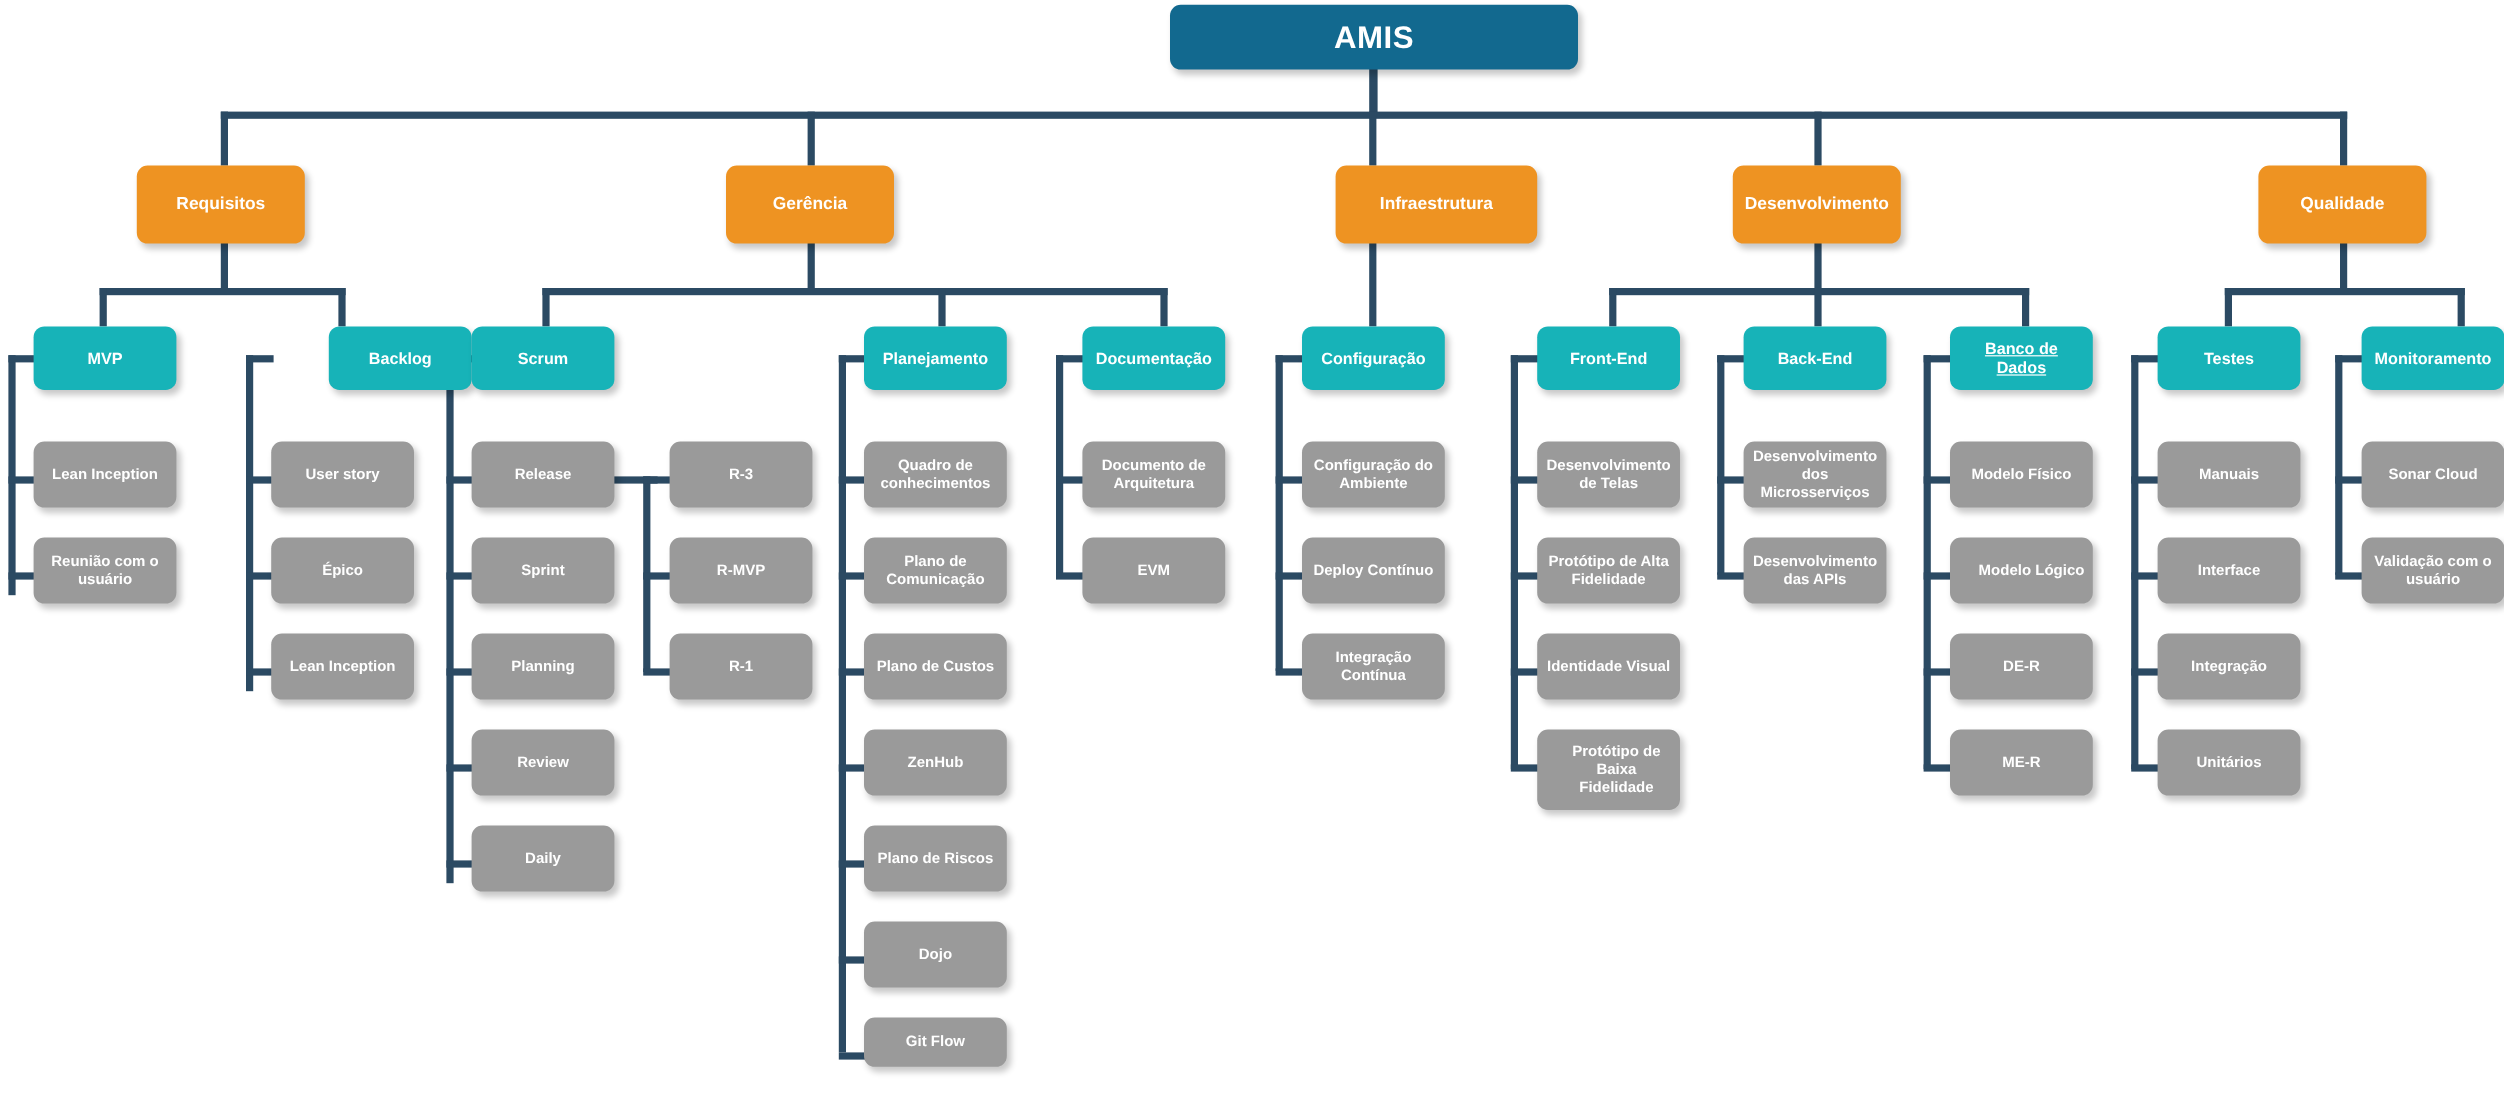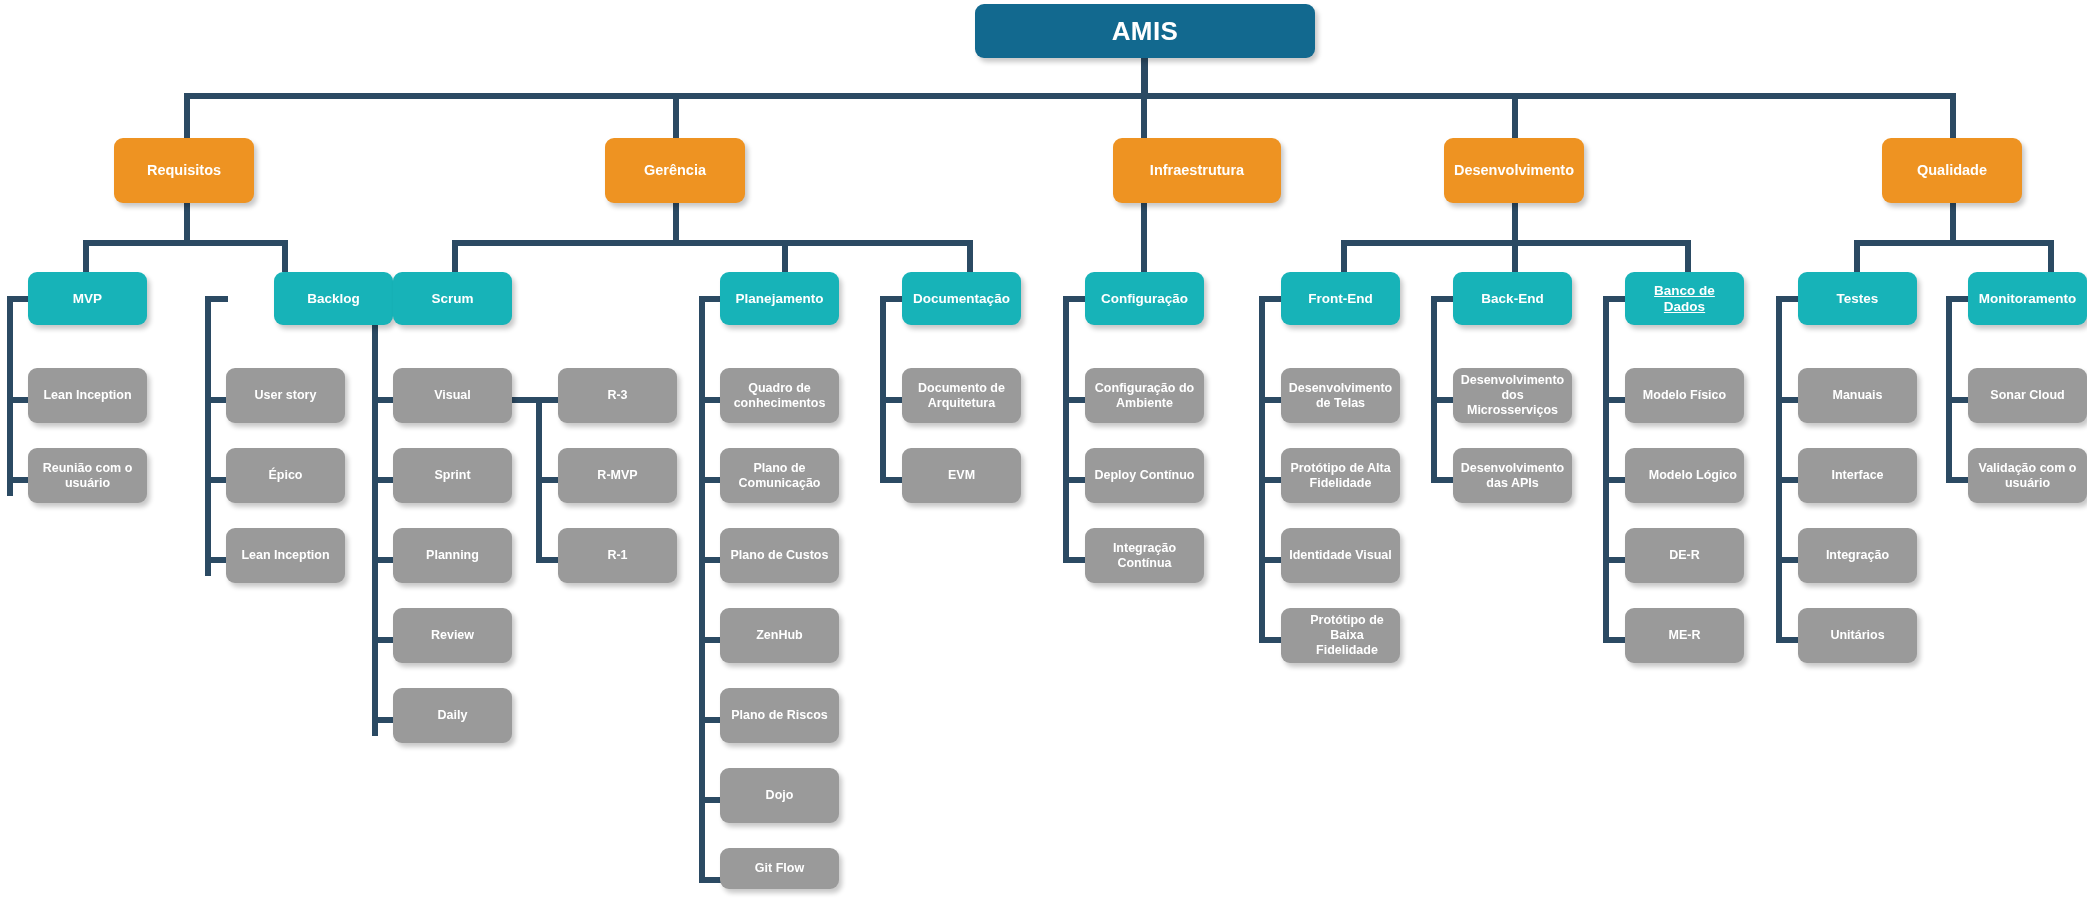--- a/index.html
+++ b/index.html
@@ -234,21 +234,21 @@
     <span>User story</span>
   </div>
   <div class="node leaf" style="left:226px;top:448px;width:119px;height:55px;">
     <span>Épico</span>
   </div>
   <div class="node leaf" style="left:226px;top:528px;width:119px;height:55px;">
     <span>Lean Inception</span>
   </div>
 
   <div class="node leaf" style="left:393px;top:368px;width:119px;height:55px;">
-    <span>Visual</span>
+    <span>Release</span>
   </div>
   <div class="node leaf" style="left:393px;top:448px;width:119px;height:55px;">
     <span>Sprint</span>
   </div>
   <div class="node leaf" style="left:393px;top:528px;width:119px;height:55px;">
     <span>Planning</span>
   </div>
   <div class="node leaf" style="left:393px;top:608px;width:119px;height:55px;">
     <span>Review</span>
   </div>
@@ -307,21 +307,21 @@
 
   <div class="node leaf" style="left:1281px;top:368px;width:119px;height:55px;">
     <span>Desenvolvimento de Telas</span>
   </div>
   <div class="node leaf" style="left:1281px;top:448px;width:119px;height:55px;">
     <span>Protótipo de Alta Fidelidade</span>
   </div>
   <div class="node leaf" style="left:1281px;top:528px;width:119px;height:55px;">
     <span>Identidade Visual</span>
   </div>
-  <div class="node leaf" style="left:1281px;top:608px;width:119px;height:55px;padding-left:20px;">
+  <div class="node leaf" style="left:1281px;top:608px;width:119px;height:67px;padding-left:20px;">
     <span>Protótipo de Baixa Fidelidade</span>
   </div>
 
   <div class="node leaf" style="left:1453px;top:368px;width:119px;height:55px;">
     <span>Desenvolvimento dos Microsserviços</span>
   </div>
   <div class="node leaf" style="left:1453px;top:448px;width:119px;height:55px;">
     <span>Desenvolvimento das APIs</span>
   </div>
 

